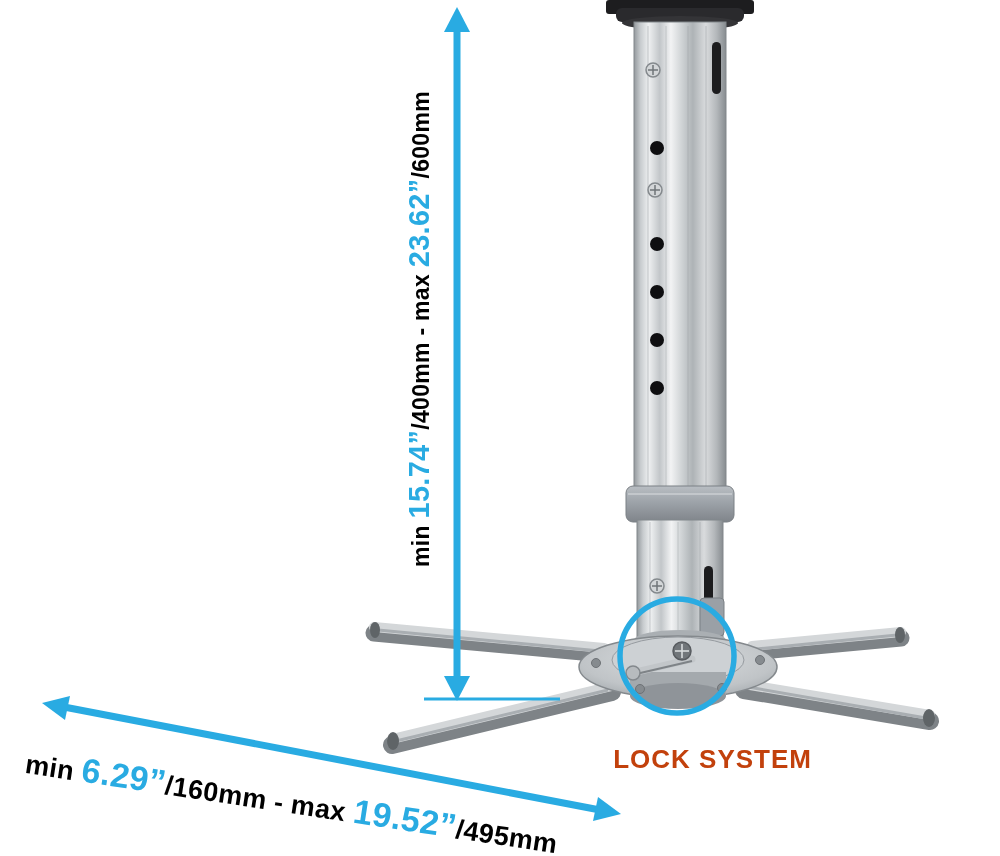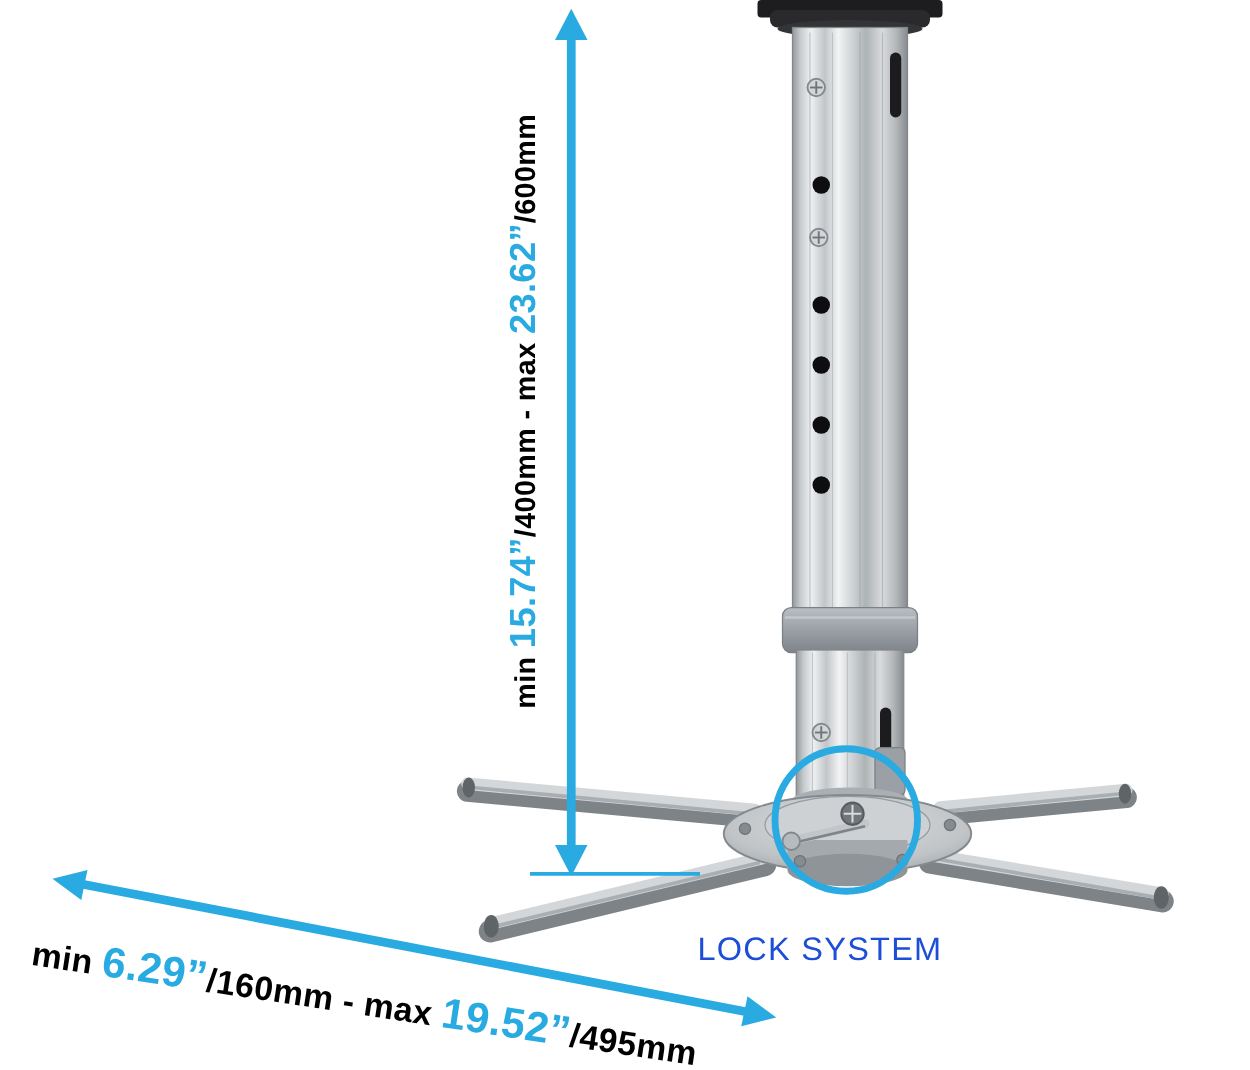--- a/index.html
+++ b/index.html
@@ -21,21 +21,21 @@
     position:absolute; left:26px; top:742px; width:660px; height:38px;
     transform:rotate(8.6deg); transform-origin:0 50%;
     display:flex; align-items:baseline; justify-content:flex-start;
     white-space:pre; font-weight:bold; color:#000; font-size:27px; letter-spacing:.3px;
   }
   .t-cyan { color:#29abe2; font-size:1.26em; }
   .t-black { color:#000000; }
 
   .lock-label {
     position:absolute; left:558px; top:744px; width:254px;
-    text-align:left; color:#1d4ed8; font-weight:normal;
+    text-align:right; color:#c2410c; font-weight:bold;
     font-size:26px; letter-spacing:1px;
   }
 </style>
 </head>
 <body>
 
 <div class="canvas">
 
   <svg width="1000" height="856" viewBox="0 0 1000 856">
     <defs>

